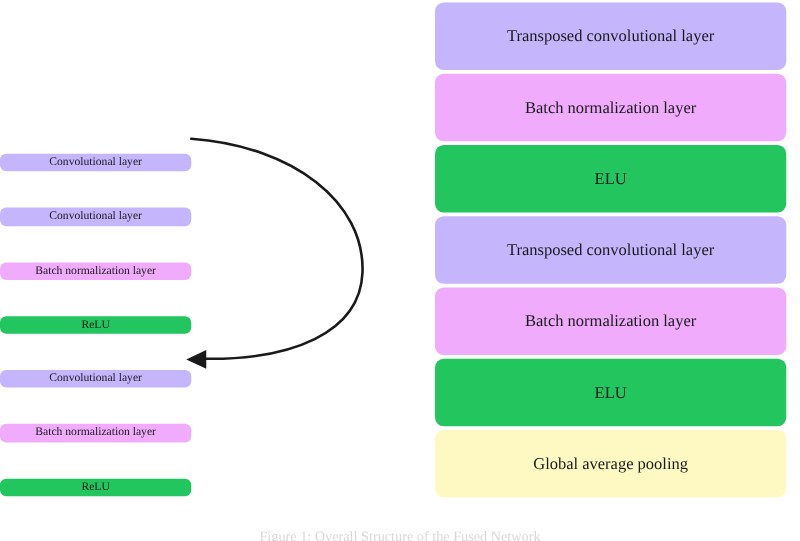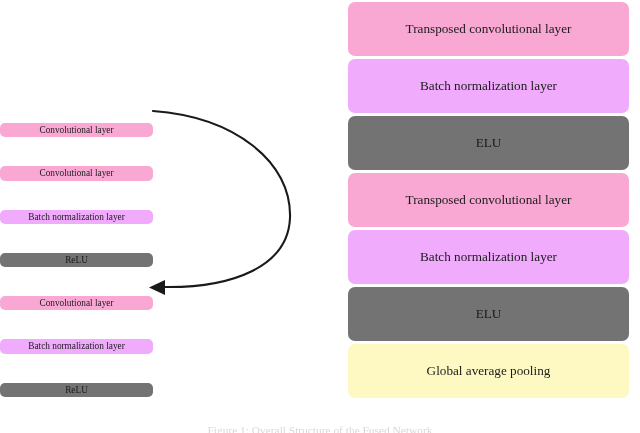--- a/index.html
+++ b/index.html
@@ -81,23 +81,23 @@
     font-size: 13.2px;
     border-radius: 7px;
   }
   .layer-label {
     display: block;
     padding: 0 4px;
     white-space: nowrap;
   }
 
   
-  .c-teal   { background: #f9a8d4; }
+  .c-teal   { background: #c4b5fd; }
   .c-orange { background: #f0abfc; }
-  .c-tan    { background: #737373; }
+  .c-tan    { background: #22c55e; }
   .c-green  { background: #fef9c3; }
 
   
   #arrow-layer {
     position: absolute;
     left: 140px;
     top: 90px;
     width: 190px;
     height: 230px;
     pointer-events: none;

